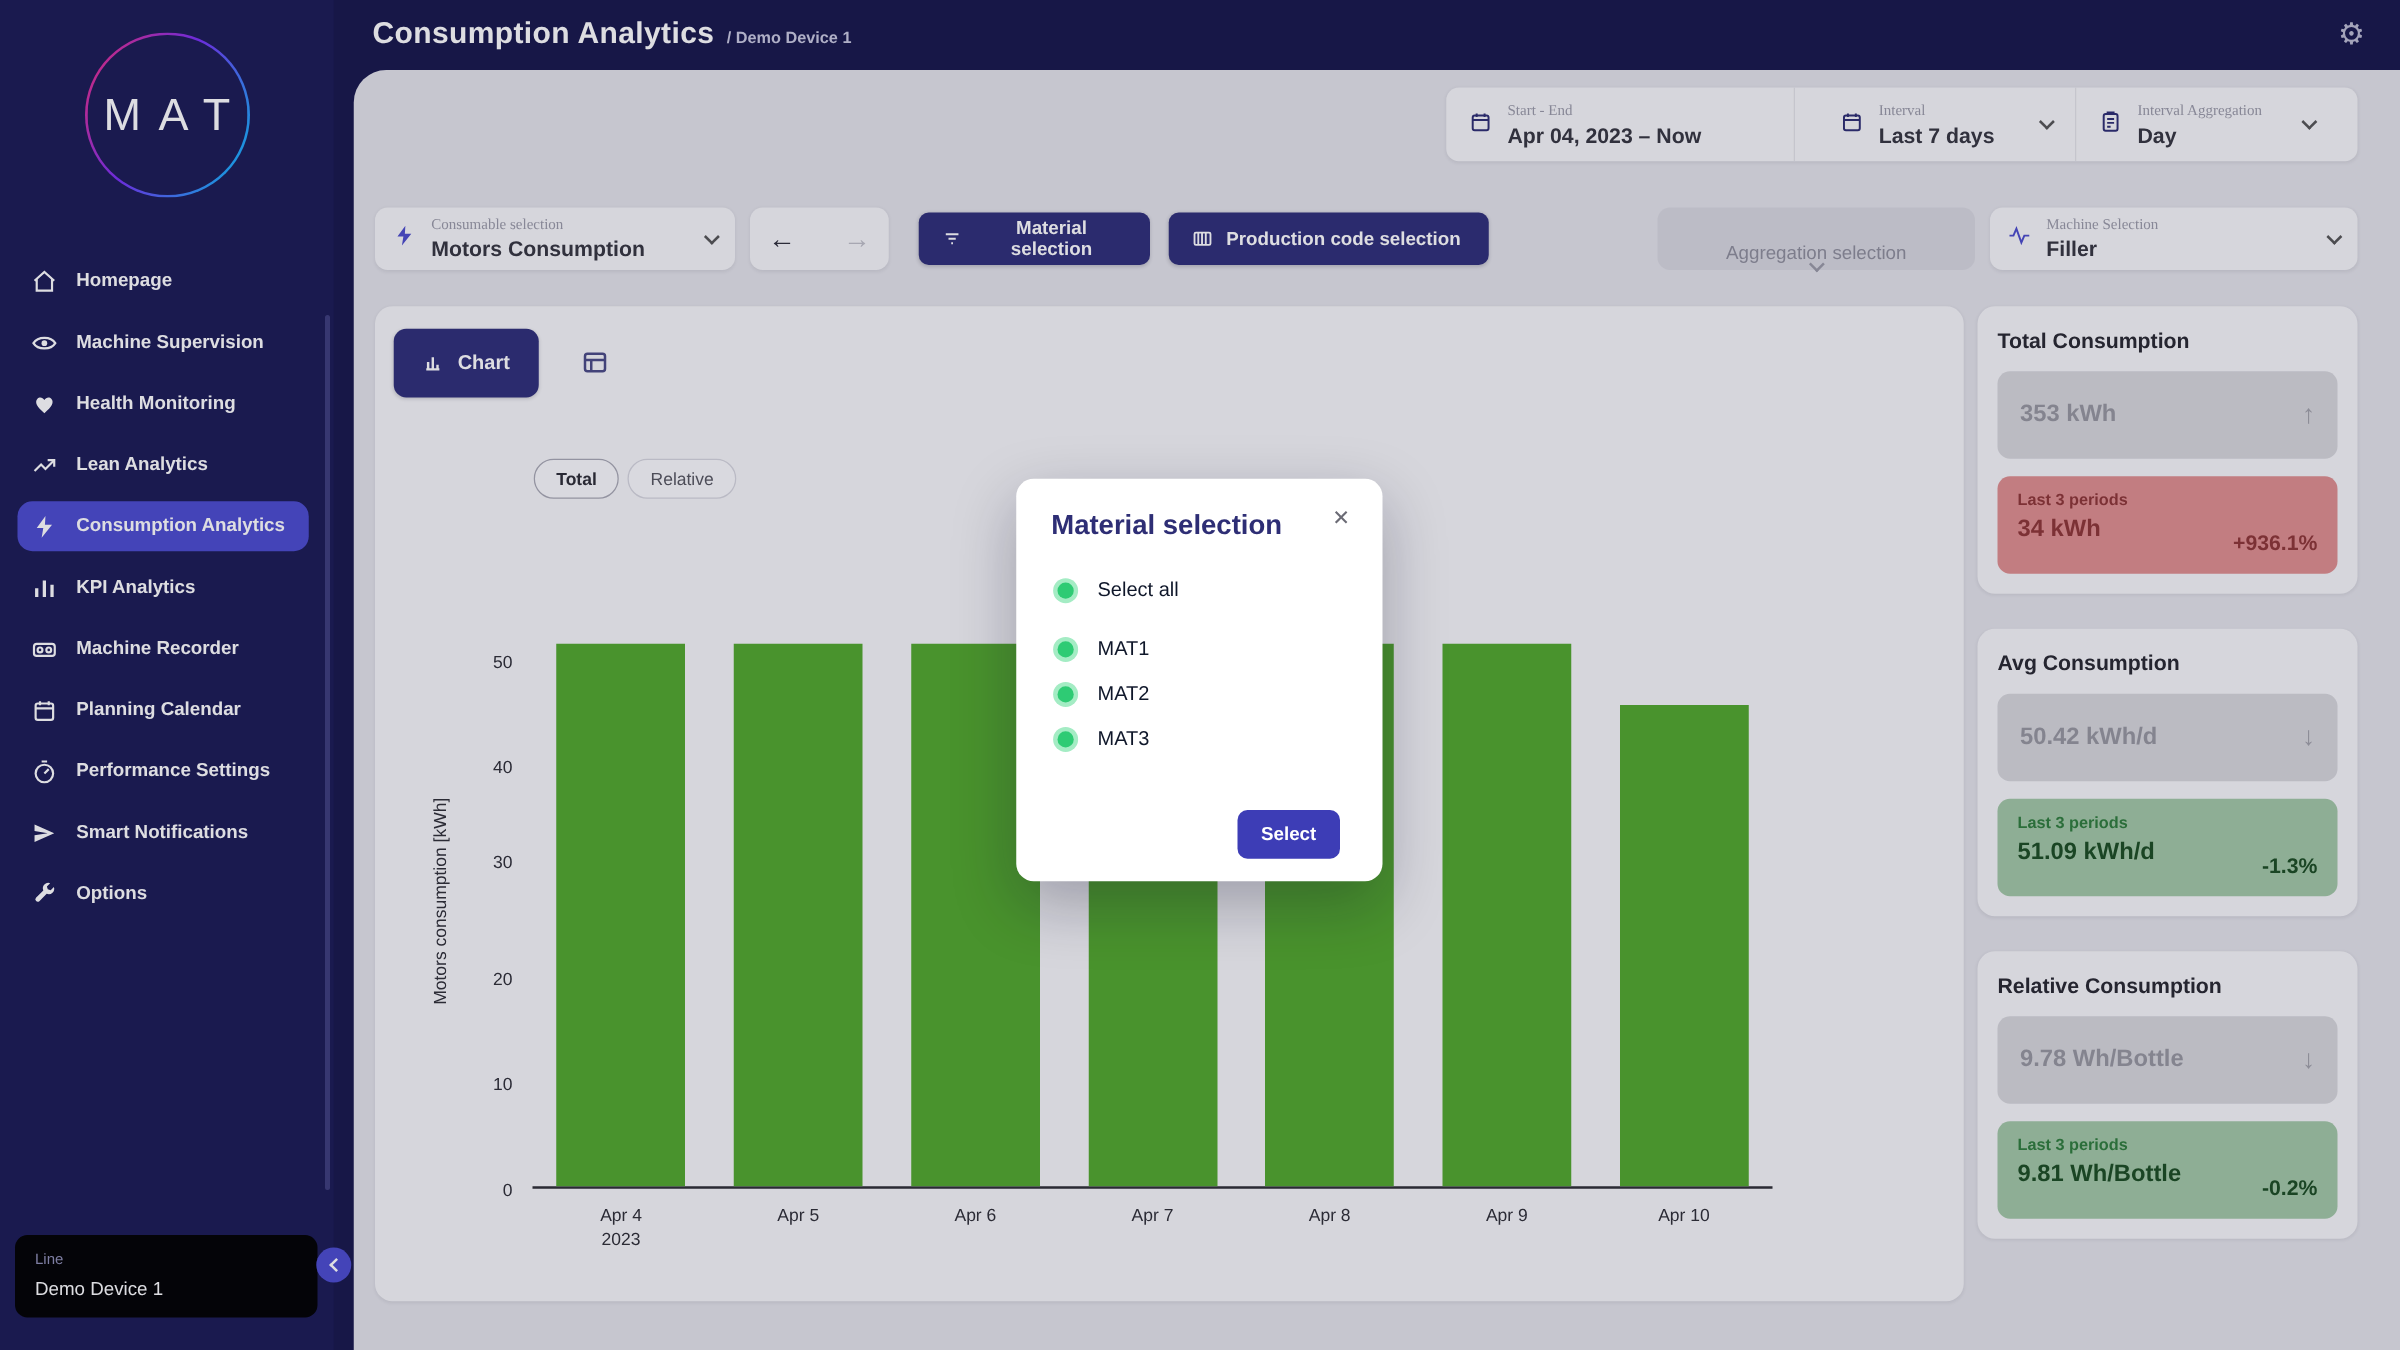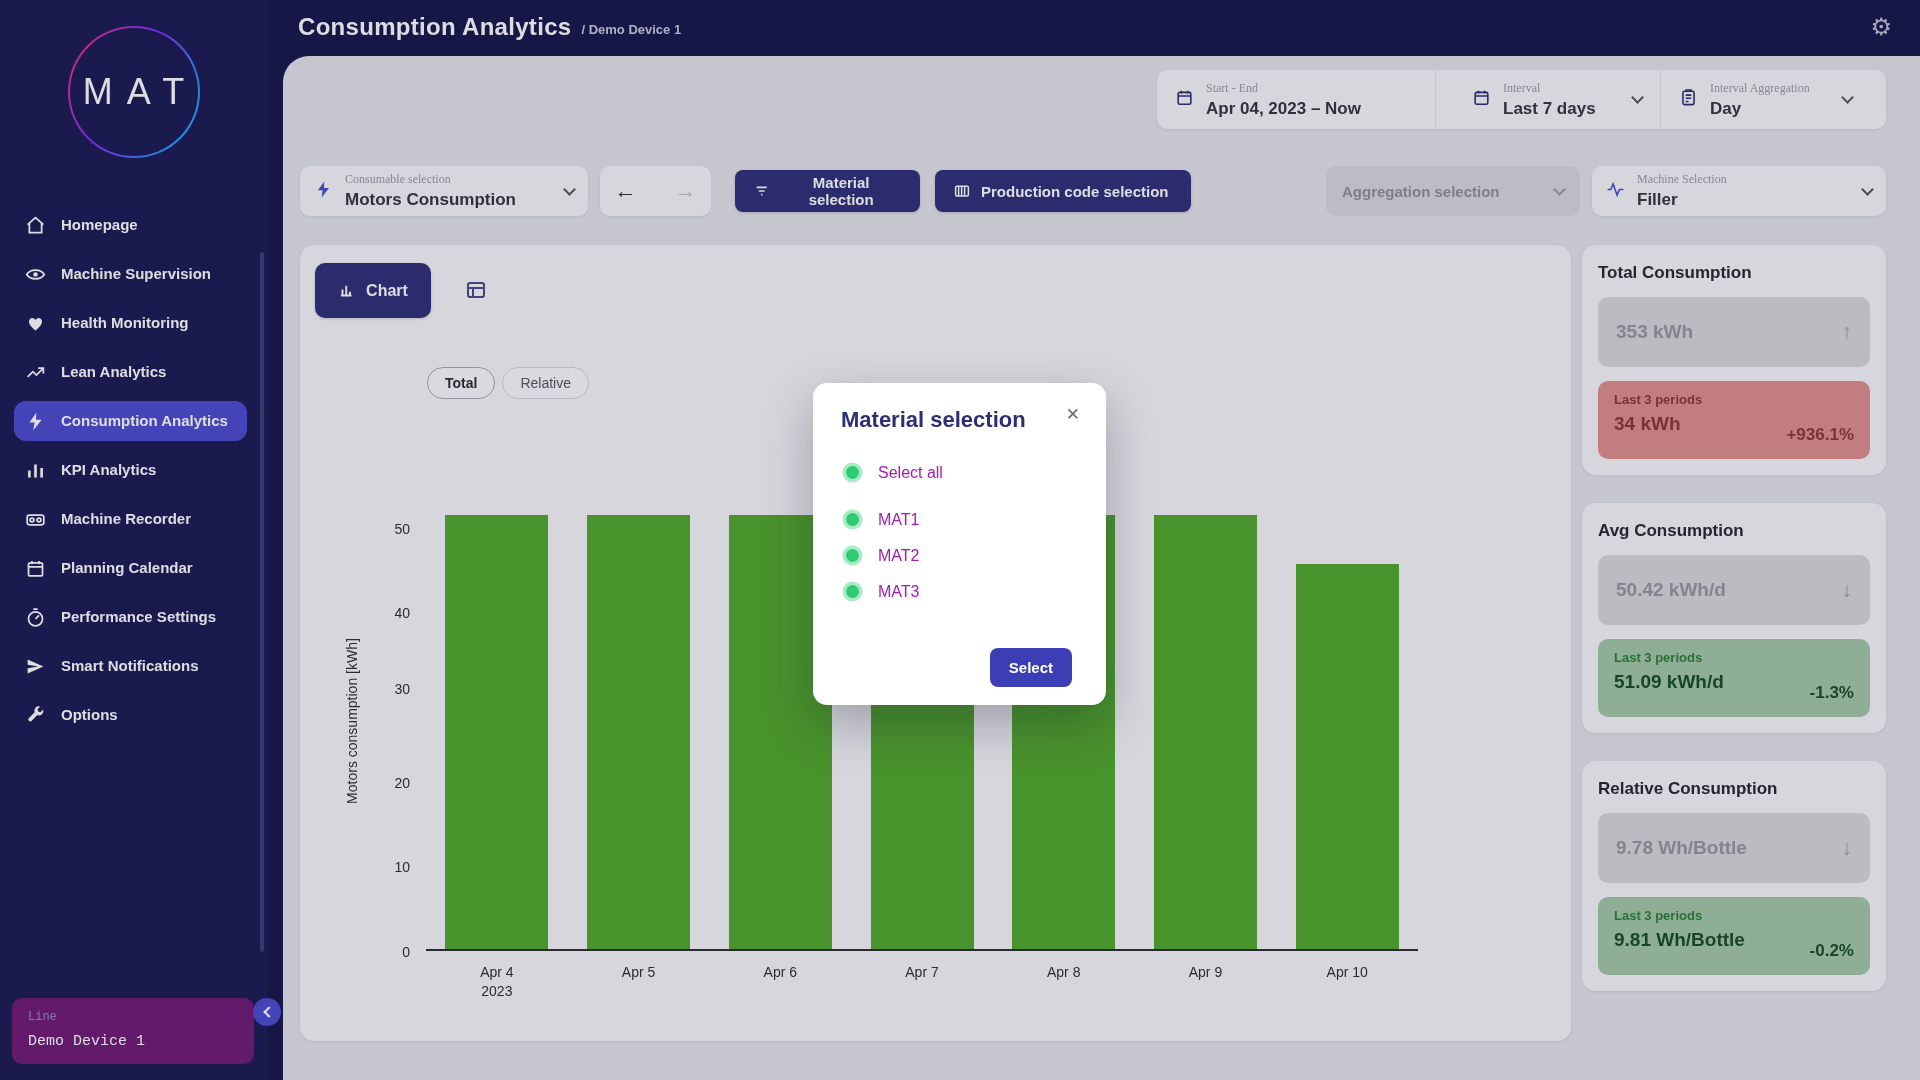--- a/index.html
+++ b/index.html
@@ -13,21 +13,21 @@
     background:linear-gradient(#1a1a54,#1a1a54) padding-box,linear-gradient(120deg,#ff2d7a,#7b2ff7 45%,#00d0ff) border-box;
     display:flex;align-items:center;justify-content:center;}
   .logo span{color:#fff;font-size:36px;font-weight:300;letter-spacing:14px;padding-left:14px;}
   nav{position:absolute;top:205px;left:14px;right:20px;display:flex;flex-direction:column;gap:9px;}
   .nav-item{display:flex;align-items:center;gap:15px;padding:9px 10px;border-radius:12px;
     color:#fff;font-size:15px;font-weight:600;line-height:1.2;cursor:pointer;}
   .nav-item.active{background:#4c4ccf;}
   .nav-ic{width:22px;height:22px;flex:0 0 22px;display:flex;align-items:center;justify-content:center;}
   .nav-ic svg{width:21px;height:21px;}
   .side-scroll{position:absolute;right:3px;top:252px;height:700px;width:4px;background:rgba(130,130,200,.35);border-radius:2px;}
-  .device-card{position:absolute;left:12px;bottom:16px;width:242px;background:#701a75;border-radius:10px;padding:12px 16px 14px;font-family:Liberation Mono, monospace;}
+  .device-card{position:absolute;left:12px;bottom:26px;width:242px;background:#000000;border-radius:10px;padding:12px 16px 14px;}
   .device-card .mini{font-size:12px;color:#8f8fb5;}
   .device-card .val{font-size:15px;color:#fff;margin-top:9px;}
   .collapse-btn{position:absolute;left:253px;top:998px;width:28px;height:28px;border-radius:50%;
     background:#4c4ccf;z-index:15;border:none;display:flex;align-items:center;justify-content:center;cursor:pointer;}
   .collapse-btn .chev-l{width:8px;height:8px;border-left:2px solid #fff;border-bottom:2px solid #fff;transform:rotate(45deg);margin-left:3px;}
 
   
   .page-title{position:absolute;left:298px;top:13px;display:flex;align-items:center;gap:10px;z-index:5;}
   .page-title h1{margin:0;color:#fff;font-size:24px;font-weight:800;letter-spacing:.3px;}
   .page-title .crumb{color:#c9c9e0;font-size:13px;font-weight:600;margin-top:4px;}
@@ -56,22 +56,22 @@
   .f-abs{position:absolute;top:0;height:50px;display:flex;align-items:center;}
   .sel-box{gap:12px;padding:0 14px;cursor:pointer;}
   .sel-box .col{display:flex;flex-direction:column;gap:3px;flex:1;}
   .arrow-box{left:317px;width:111px;justify-content:center;gap:26px;}
   .arrow-glyph{font-size:22px;font-weight:700;background:none;border:none;cursor:pointer;line-height:1;}
   .arrow-glyph.en{color:#2f2f3a;}
   .arrow-glyph.dis{color:#c0c0c8;}
   .dark-btn{background:#2e2e78;color:#fff;border:none;border-radius:8px;display:flex;align-items:center;gap:10px;
     font-size:15px;font-weight:700;padding:0 18px;height:42px;cursor:pointer;box-shadow:0 1px 3px rgba(20,20,40,.18);}
   .dark-btn svg{width:18px;height:18px;}
-  .disabled-sel{background:#d9d9e0;border-radius:10px;color:#8f8f9c;font-size:15px;font-weight:700;
-    justify-content:space-between;padding:0 16px;cursor:default;}
+  .disabled-sel{background:#d9d9e0;border-radius:10px;color:#8f8f9c;font-size:15px;font-weight:400;
+    justify-content:flex-end;padding:0 16px;cursor:default;flex-direction:column;}
 
   
   .chart-card{position:absolute;left:17px;top:189px;width:1271px;height:796px;border-radius:14px;}
   .chart-btn{position:absolute;left:15px;top:18px;width:116px;height:55px;border-radius:10px;font-size:16px;justify-content:center;}
   .table-btn{position:absolute;left:162px;top:32px;width:28px;height:28px;background:none;border:none;cursor:pointer;padding:0;}
   .table-btn svg{width:24px;height:24px;}
   .toggle-wrap{position:absolute;left:127px;top:122px;display:flex;gap:7px;}
   .pill{border-radius:17px;padding:7px 17px;font-size:14px;cursor:pointer;}
   .pill.on{background:#fbfbfd;border:1px solid #a9a9b4;color:#2c2c34;font-weight:700;}
   .pill.off{background:#fbfbfd;border:1px solid #d6d6de;color:#56565f;font-weight:400;}
@@ -101,21 +101,21 @@
   .tone-green{background:#a3c8a6;}
   .tone-green .p-label{color:#2e7d3b;}
   .tone-green .p-value,.tone-green .p-delta{color:#1b4d22;}
 
   
   .overlay{position:fixed;inset:0;background:rgba(24,24,52,.15);z-index:40;}
   .modal{position:fixed;left:813px;top:383px;width:293px;height:322px;background:#fff;border-radius:14px;
     box-shadow:0 18px 50px rgba(10,10,40,.28);z-index:50;padding:24px 28px 18px;display:flex;flex-direction:column;}
   .modal h2{margin:0 0 28px;font-size:22px;font-weight:800;color:#2e2e75;}
   .modal .close{position:absolute;top:20px;right:20px;background:none;border:none;font-size:17px;color:#6b6b75;cursor:pointer;}
-  .m-row{display:flex;align-items:center;gap:16px;font-size:16px;color:#a21caf;cursor:pointer;padding:2px 2px;}
+  .m-row{display:flex;align-items:center;gap:16px;font-size:16px;color:#0f172a;cursor:pointer;padding:2px 2px;}
   .m-row.first{margin-bottom:24px;}
   .m-opts{display:flex;flex-direction:column;gap:13px;}
   .radio{width:13px;height:13px;border-radius:50%;background:#2ecb74;box-shadow:0 0 0 3.5px #a4ecc4;margin:3px;flex:0 0 13px;}
   .select-btn{align-self:flex-end;margin-top:auto;margin-right:6px;background:#3d3db6;color:#fff;border:none;
     border-radius:8px;padding:11px 19px;font-size:15px;font-weight:700;cursor:pointer;}
 </style>
 </head>
 <body>
 
 <aside id="sidebar">

